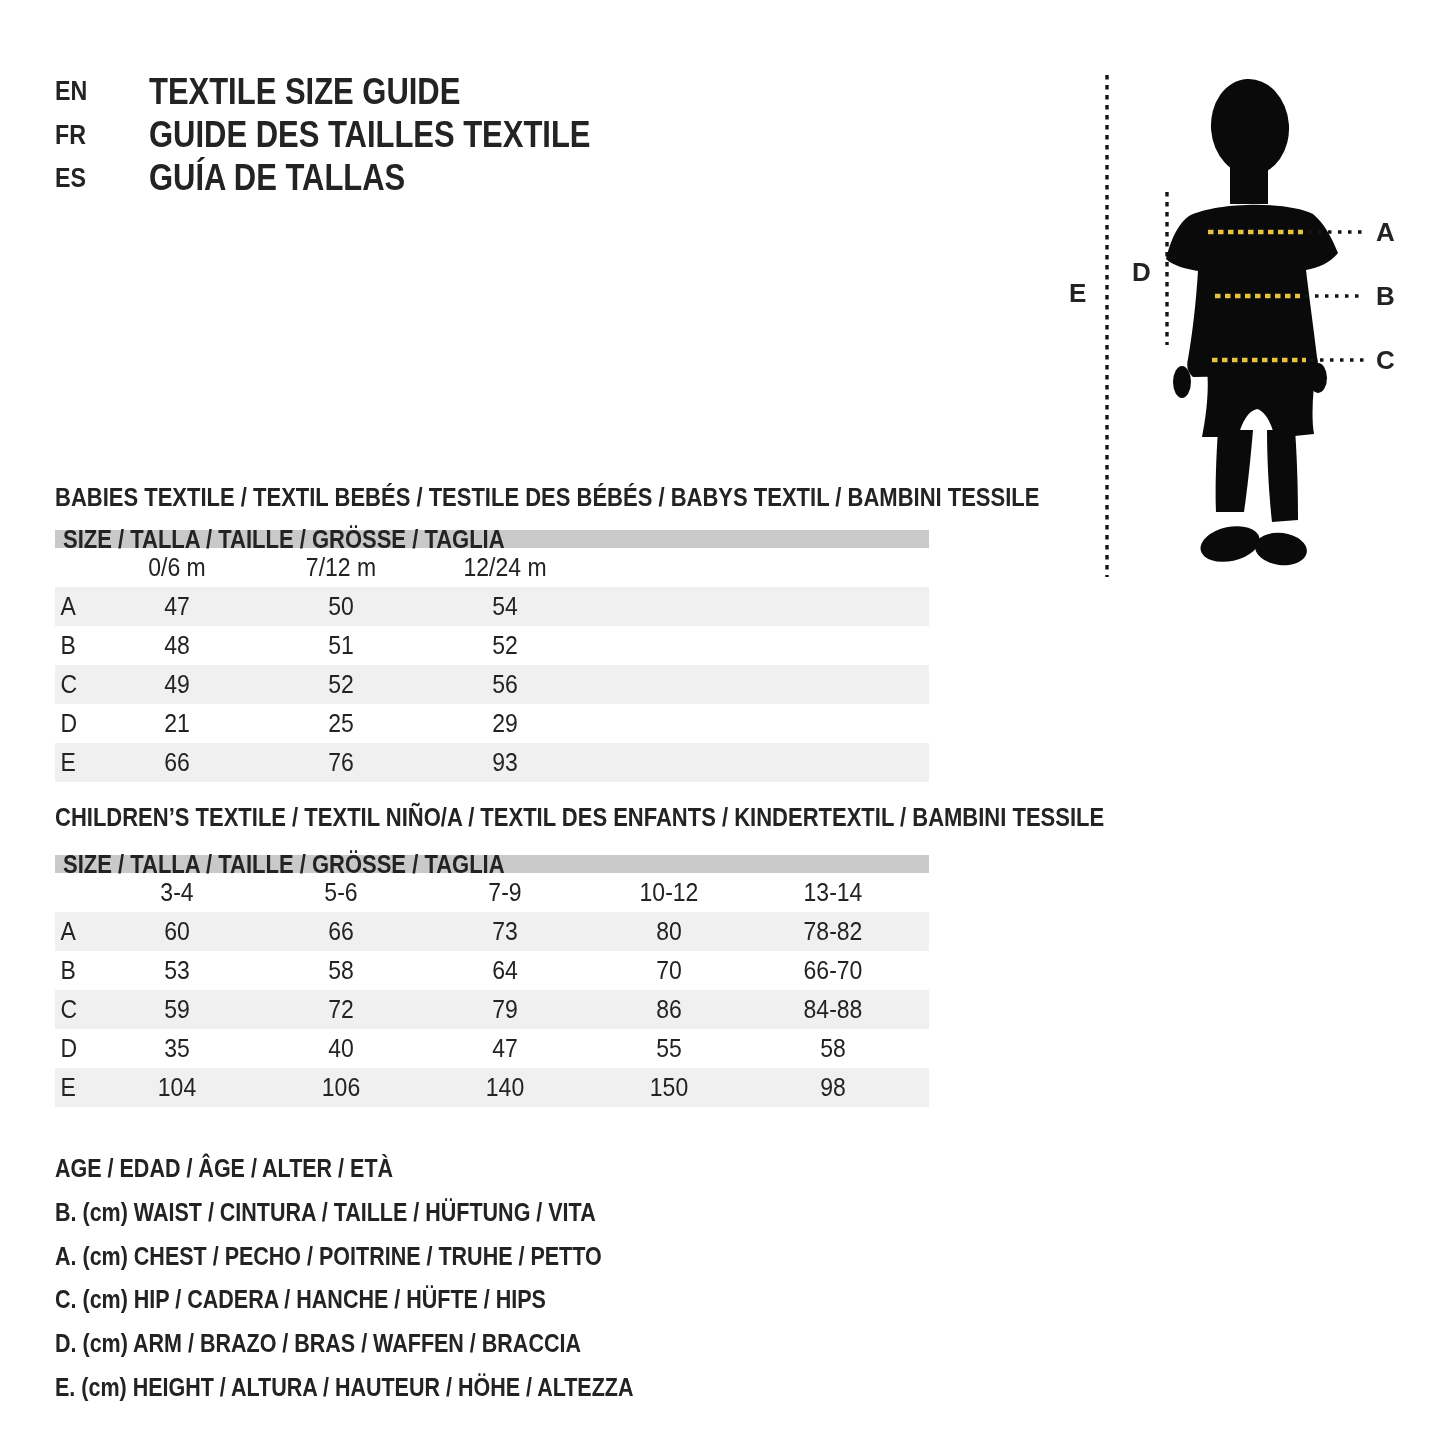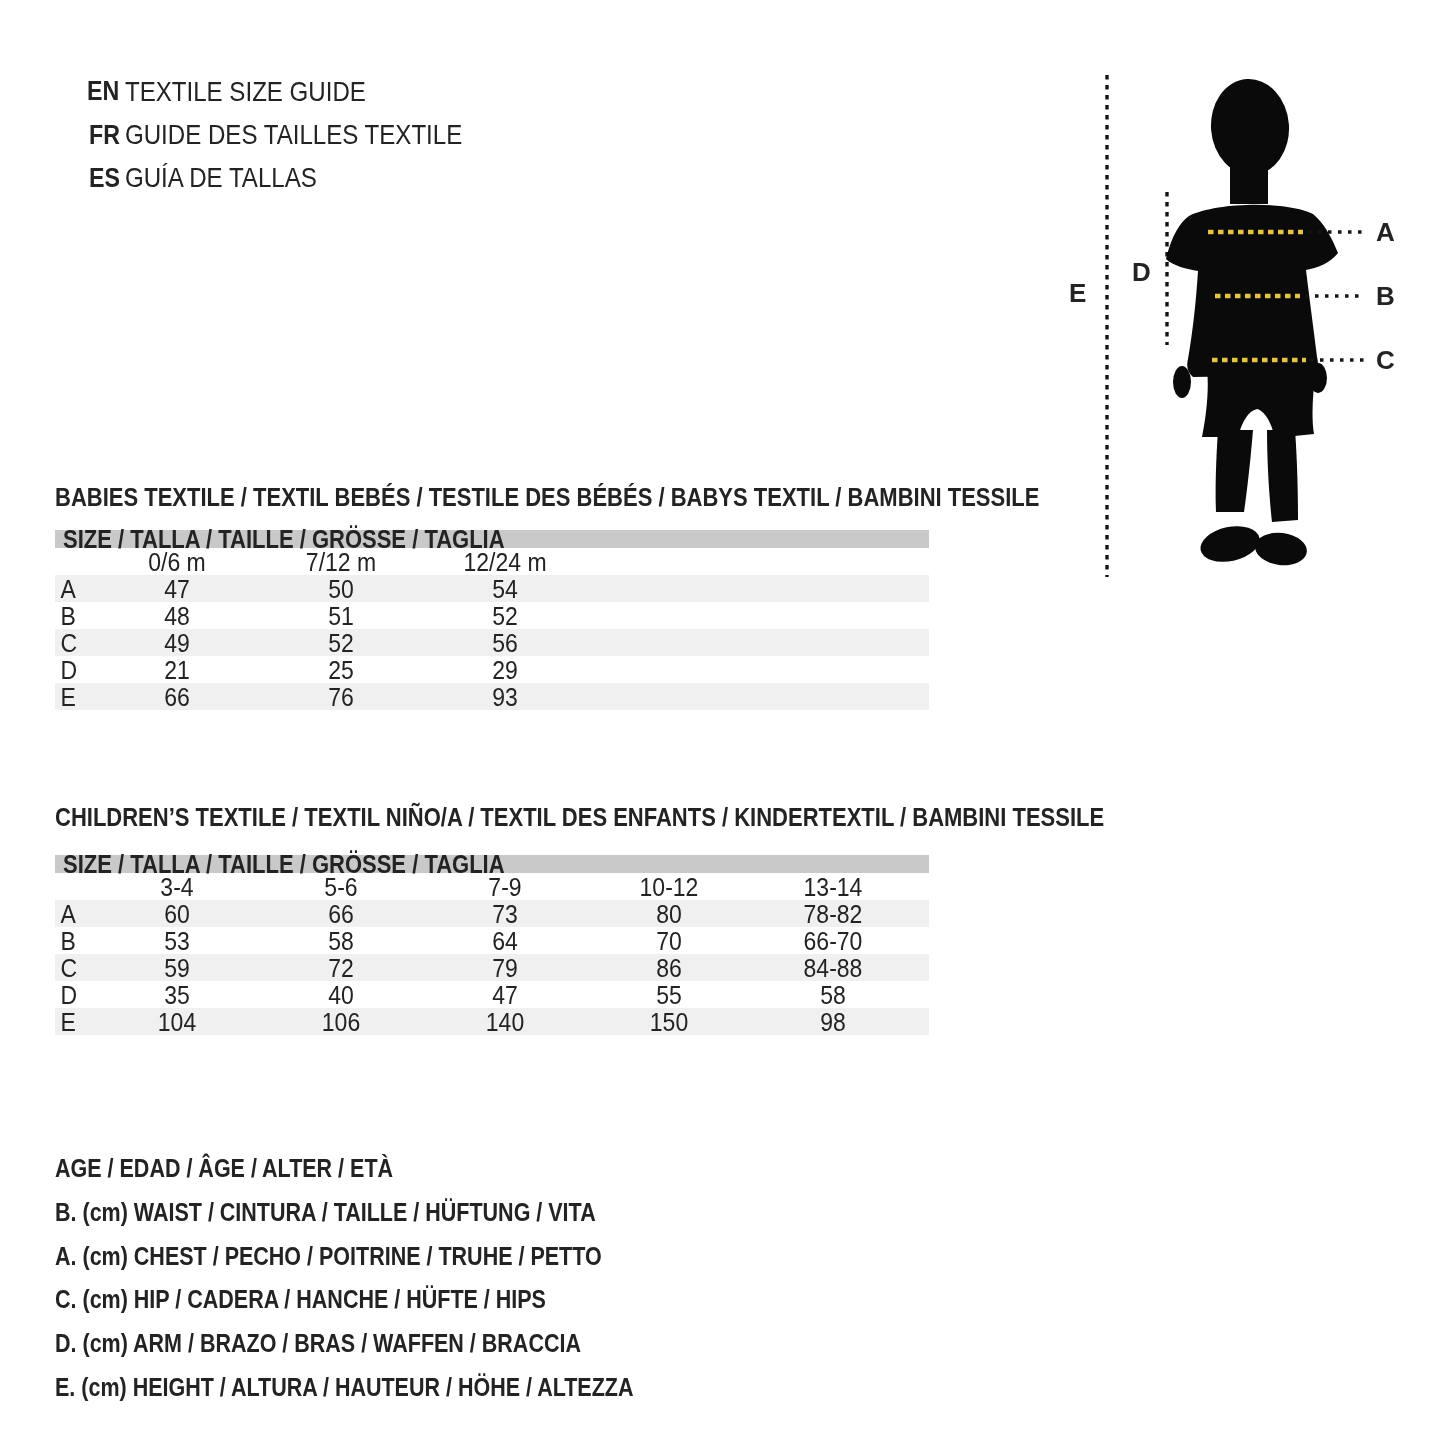--- a/index.html
+++ b/index.html
@@ -6,35 +6,35 @@
   html,body { background:#ffffff; }
   .canvas {
     position:relative; width:1445px; height:1445px; background:#ffffff;
     font-family:"Liberation Sans","DejaVu Sans",sans-serif;
     color:#232323; overflow:hidden;
   }
   .abs { position:absolute; }
 
   
   .lang-block { left:55px; top:70px; }
-  .lang-row { display:flex; height:43.4px; align-items:center;text-align:right; }
+  .lang-row { display:flex; height:43.4px; align-items:center; }
   .lang-code { width:70px; font-weight:bold; font-size:27px; }
-  .lang-label { font-weight:normal; font-size:28px; }
+  .lang-label { font-weight:bold; font-size:36px;margin-left:24px; }
   .lang-code span, .lang-label span { display:inline-block; transform:scaleX(0.86); transform-origin:left center; white-space:nowrap; }
 
   
   .sec-title { left:55px; font-weight:bold; font-size:25px; line-height:34px; white-space:nowrap;
                transform:scaleX(0.88); transform-origin:left center; }
 
   
   .size-table { left:55px; width:874px; }
   .t-bar { height:18px; background:#c9c9c9; display:flex; align-items:center; padding-left:8px; }
   .t-bar span { font-weight:bold; font-size:25px; display:inline-block; transform:scaleX(0.88);
                 transform-origin:left center; white-space:nowrap; }
-  .t-row { height:27px; display:flex; }
+  .t-row { height:39px; display:flex; align-items:center; }
   .t-row.alt { background:#f0f0f0; }
   .t-label { width:40px; padding-left:6px; font-size:25px; text-align:left;
              transform:scaleX(0.92); transform-origin:left center; }
   .t-cell { width:164px; font-size:25px; text-align:center;
             transform:scaleX(0.92); transform-origin:center center; }
 
   
   .legend-block { left:55px; top:1147px; }
   .legend-line { height:43.7px; display:flex; align-items:center; }
   .legend-line span { font-weight:bold; font-size:25px; display:inline-block;

